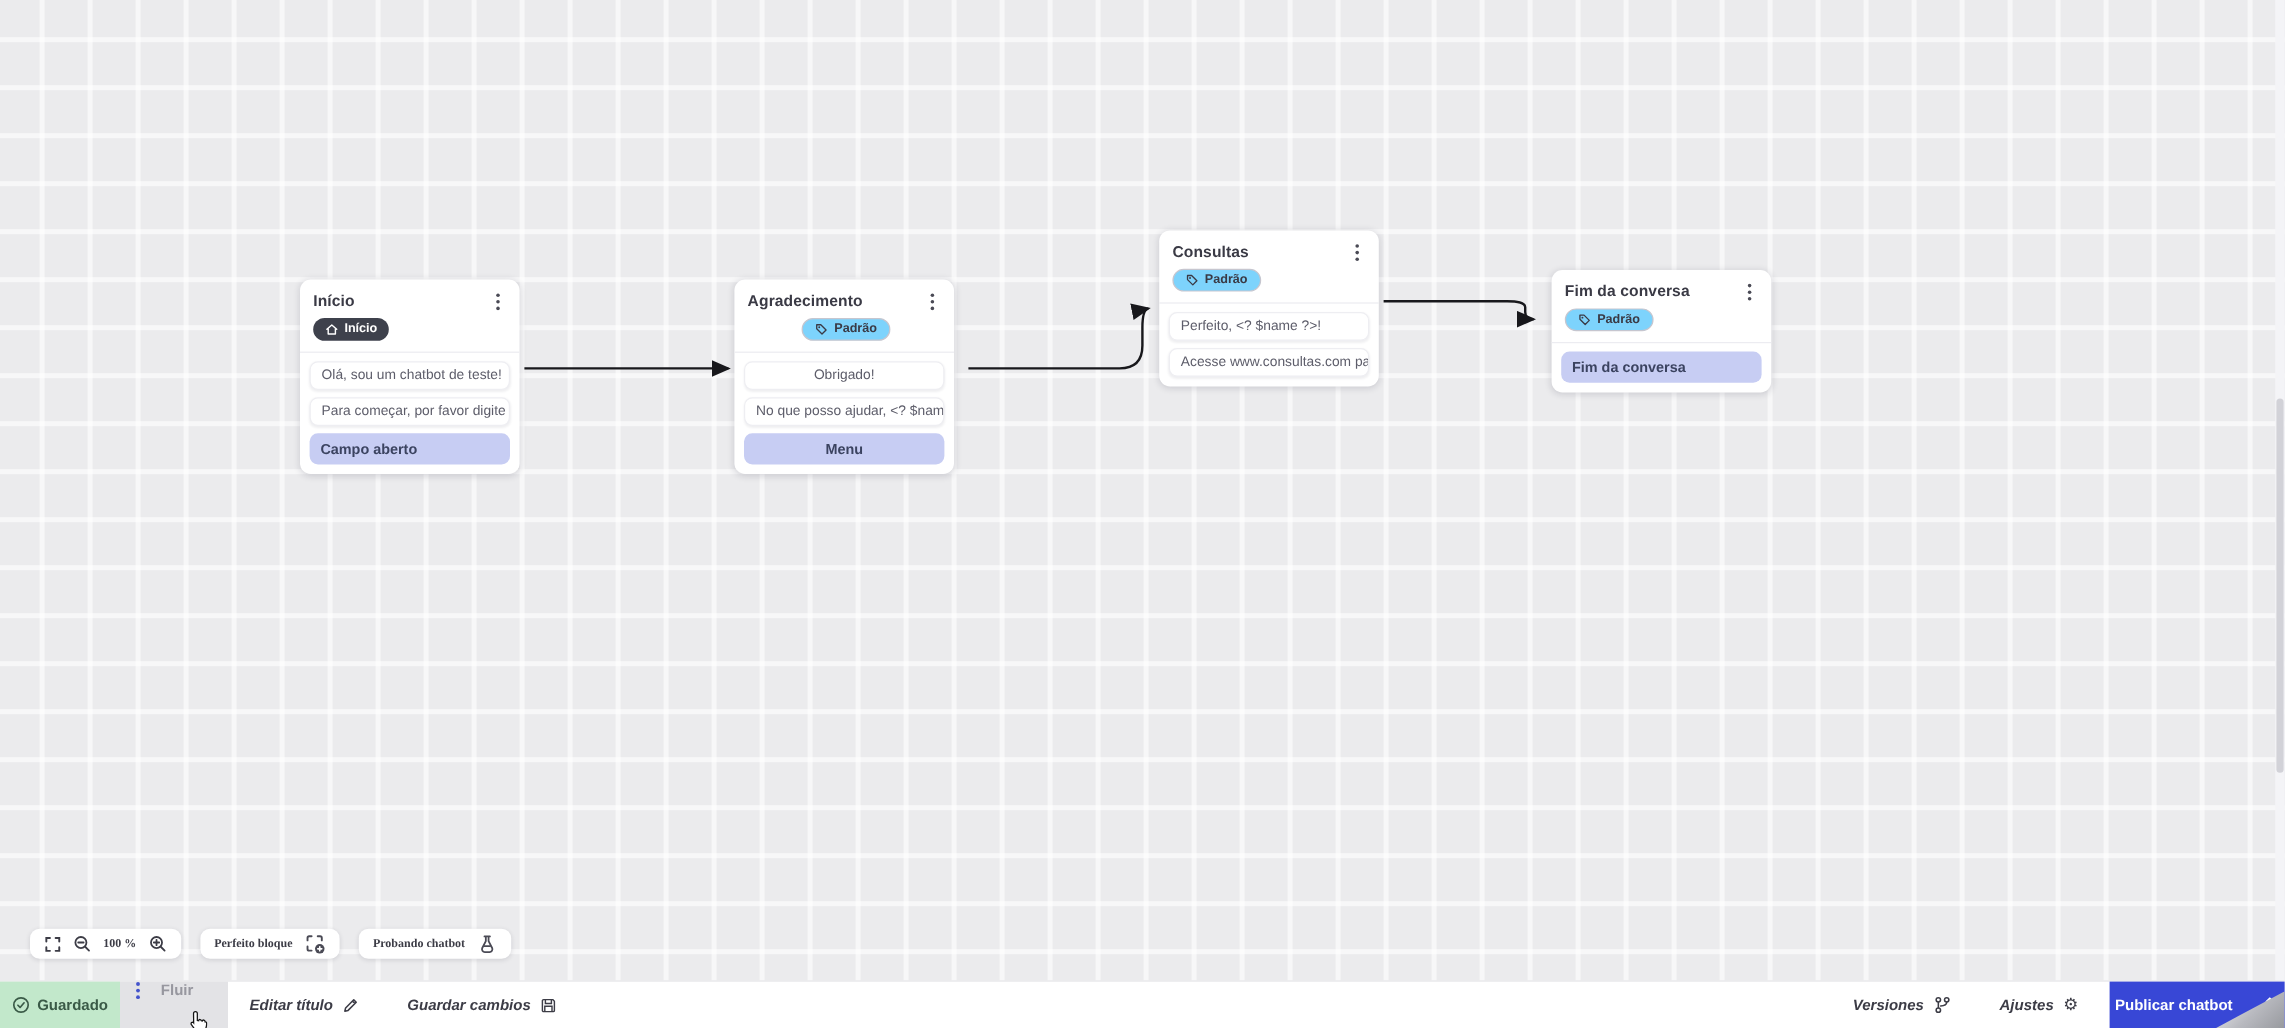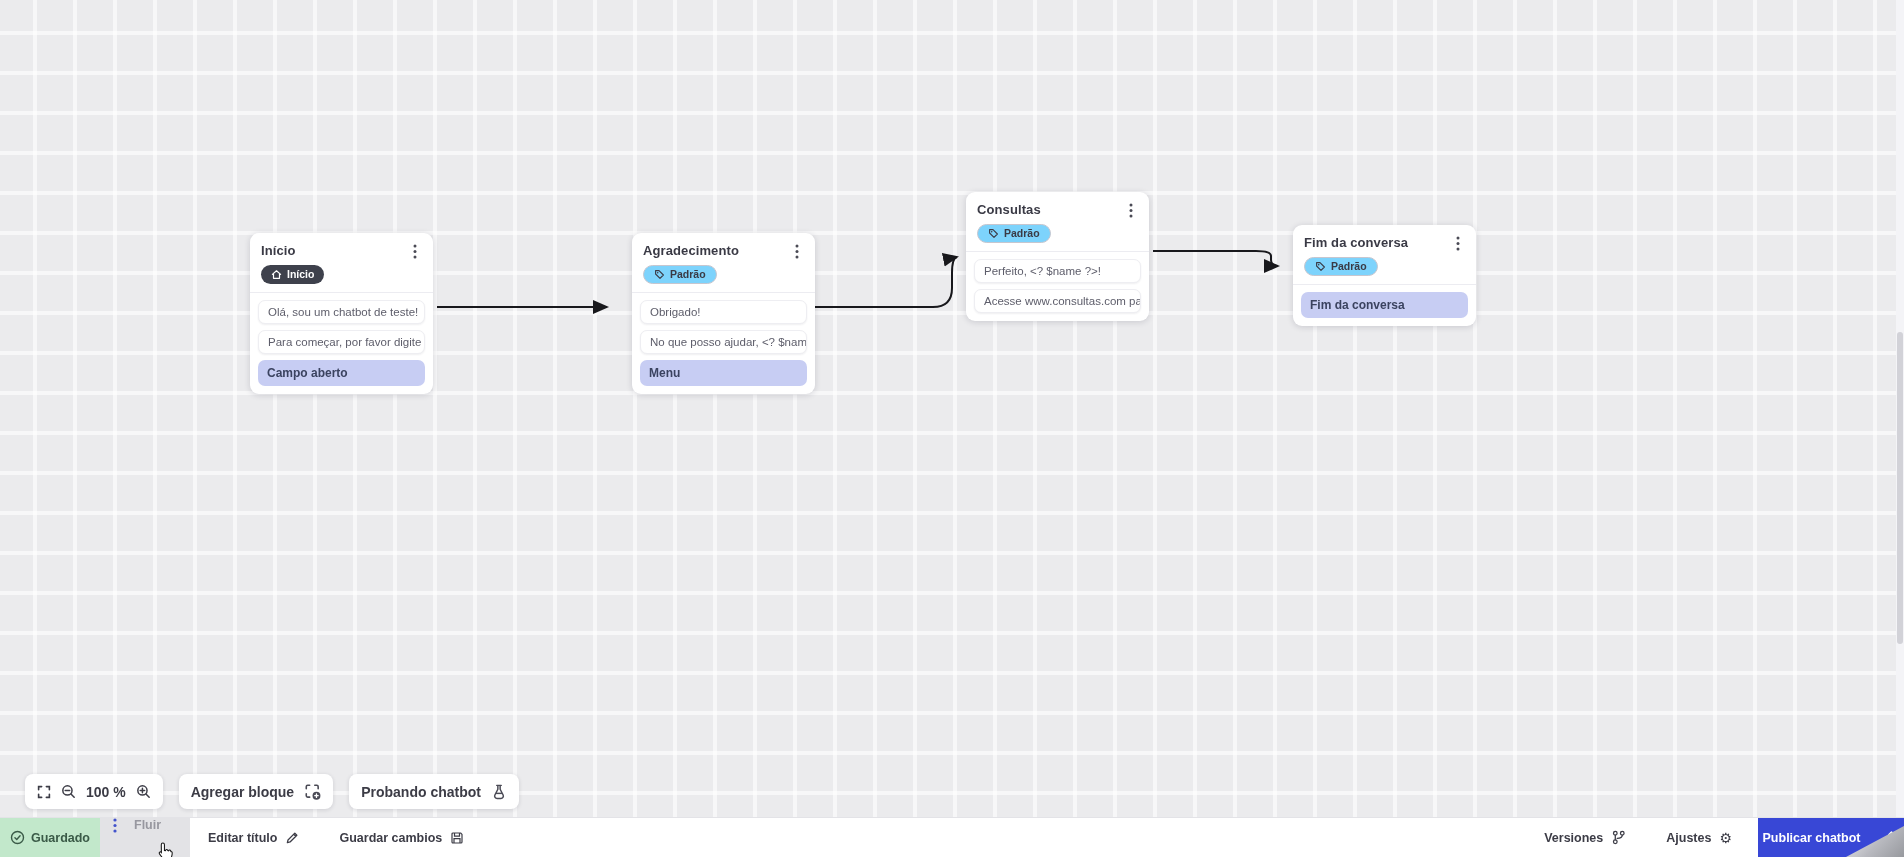--- a/index.html
+++ b/index.html
@@ -16,21 +16,21 @@
     background-size:40px 40px; background-position:-7px -9px; }
 
   
   .connections { position:absolute; left:0; top:0; width:1904px; height:857px; z-index:1; }
   .connections path.link { stroke:#18181c; stroke-width:2; fill:none; }
 
   
   .node { position:absolute; width:183px; background:#fff; border-radius:9px;
           box-shadow:0 1px 6px rgba(25,25,50,.16); padding:8px; z-index:2; }
   .node-inicio        { left:250px;  top:233px; }
-  .node-agradecimento { left:632px;  top:233px; }
+  .node-agradecimento { left:612px;  top:233px;text-align:center; }
   .node-consultas     { left:966px;  top:192px; }
   .node-fim           { left:1293px; top:225px; }
 
   .node-header { display:flex; justify-content:space-between; align-items:flex-start;
                  padding:2px 2px 0 3px; }
   .node-title { font-size:13px; font-weight:700; color:#3a3a45; letter-spacing:.1px; }
   .kebab { width:16px; height:16px; display:flex; align-items:center; justify-content:center;
            cursor:pointer; }
   .badge-row { padding:6px 0 0 3px; }
   .badge-dark { display:inline-flex; align-items:center; gap:5px; background:#3e414c;
@@ -42,44 +42,44 @@
   .node-divider { height:1px; background:#ececf1; margin:8px -8px 7px; }
   .msg-card { border:1px solid #eeeef2; box-shadow:0 1px 2px rgba(25,25,50,.07);
               border-radius:7px; padding:5px 9px; font-size:11.5px; color:#5d5d6a;
               margin-bottom:6px; white-space:nowrap; overflow:hidden; background:#fff; }
   .action-row { background:#c7cdf3; border-radius:7px; padding:6px 9px; font-size:12px;
                 font-weight:700; color:#3b4360; white-space:nowrap; overflow:hidden; }
 
   
   .toolbar { position:absolute; left:25px; top:774px; display:flex; gap:16px;
              align-items:center; z-index:3; }
-  .tool-box { height:35px; background:#fff; border-radius:8px;
+  .tool-box { height:25px; background:#fff; border-radius:8px;
               box-shadow:0 1px 4px rgba(25,25,50,.14); display:flex; align-items:center;
-              padding:0 12px; gap:10px; font-size:14px; font-weight:700; color:#3c3c46; }
+              padding:0 12px; gap:10px; font-size:10px; font-weight:700; color:#3c3c46;font-family:Liberation Serif, serif; }
   .tool-box .icon-btn { display:flex; align-items:center; cursor:pointer; }
 
   
   .hscroll-track { position:absolute; left:0; right:0; bottom:30px; height:8px;
                    background:#f2f2f5; z-index:4; }
   .hscroll-thumb { position:absolute; left:605px; width:682px; top:1px; height:6px;
                    border-radius:3px; background:#c8c8cf; }
   .vscroll-track { position:absolute; top:0; bottom:38px; right:0; width:8px;
                    background:#f4f4f7; z-index:4; }
   .vscroll-thumb { position:absolute; top:332px; height:312px; left:1px; width:6px;
                    border-radius:3px; background:#d2d2d8; }
 
   
   .footer { position:absolute; left:0; right:0; bottom:0; height:40px; background:#fff;
             border-top:1px solid #e3e3e7; display:flex; align-items:stretch;
             font-size:12.5px; color:#3c3c46; z-index:5; }
   .seg-saved { width:100px; background:#c2e8cb; color:#3a5a47; display:flex;
                align-items:center; justify-content:center; gap:6px; font-weight:700; }
   .seg-flow { width:90px; background:#e3e3e6; display:flex; align-items:flex-start;
               padding-left:13px; gap:17px; color:#97979f; font-weight:700; cursor:pointer; }
-  .footer-item { display:flex; align-items:center; gap:8px; font-weight:600; cursor:pointer; }
+  .footer-item { display:flex; align-items:center; gap:8px; font-weight:600; cursor:pointer;font-style:italic; }
   .fi-edit { margin-left:18px; }
   .fi-save { margin-left:40px; }
   .fi-versions { margin-right:40px; }
   .fi-settings { margin-right:26px; }
   .spacer { flex:1; }
   .publish-btn { width:146px; background:#3847d6; color:#fff; display:flex;
                  align-items:center; justify-content:center; gap:24px; font-weight:700;
                  cursor:pointer; border:none; font-size:12.5px; }
   .gear-glyph { font-family:"DejaVu Sans",sans-serif; font-size:14px; line-height:1; }
 
@@ -221,21 +221,21 @@
     <span>100 %</span>
     <span class="icon-btn">
       <svg width="15" height="15" viewBox="0 0 14 14">
           <circle cx="6" cy="6" r="4.3" fill="none" stroke="#3c3c46" stroke-width="1.4"></circle>
           <path d="M9.3 9.3 L12.3 12.3 M3.9 6 h4.2 M6 3.9 v4.2" stroke="#3c3c46" stroke-width="1.4" stroke-linecap="round" fill="none"></path>
         </svg>
     </span>
   </div>
 
   <div class="tool-box">
-    <span>Agregar bloque</span>
+    <span>Perfeito bloque</span>
     <svg width="17" height="17" viewBox="0 0 15 15">
         <path d="M2 5 V3.2 a1.2 1.2 0 0 1 1.2-1.2 H5 M9.5 2 h1.8 a1.2 1.2 0 0 1 1.2 1.2 V5 M2 9.5 v1.8 a1.2 1.2 0 0 0 1.2 1.2 H5" fill="none" stroke="#4a4a55" stroke-width="1.4" stroke-linecap="round"></path>
         <circle cx="11" cy="11.2" r="3.5" fill="#4a4a55"></circle>
         <path d="M11 9.7 v3 M9.5 11.2 h3" stroke="#fff" stroke-width="1.2" stroke-linecap="round"></path>
       </svg>
   </div>
 
   <div class="tool-box">
     <span>Probando chatbot</span>
     <svg width="16" height="16" viewBox="0 0 14 14">

